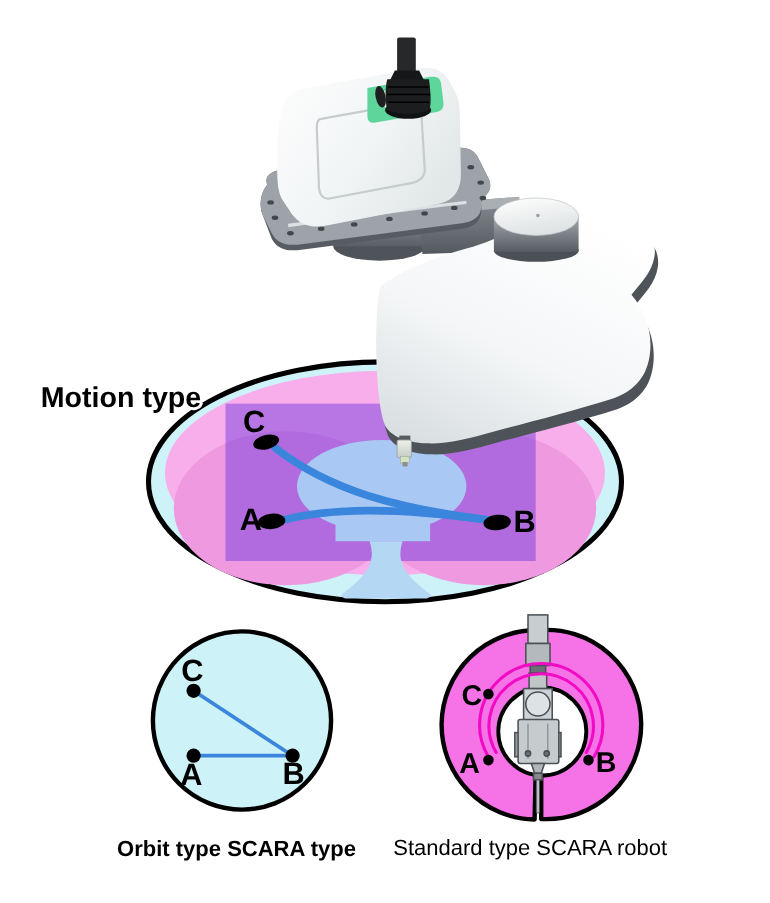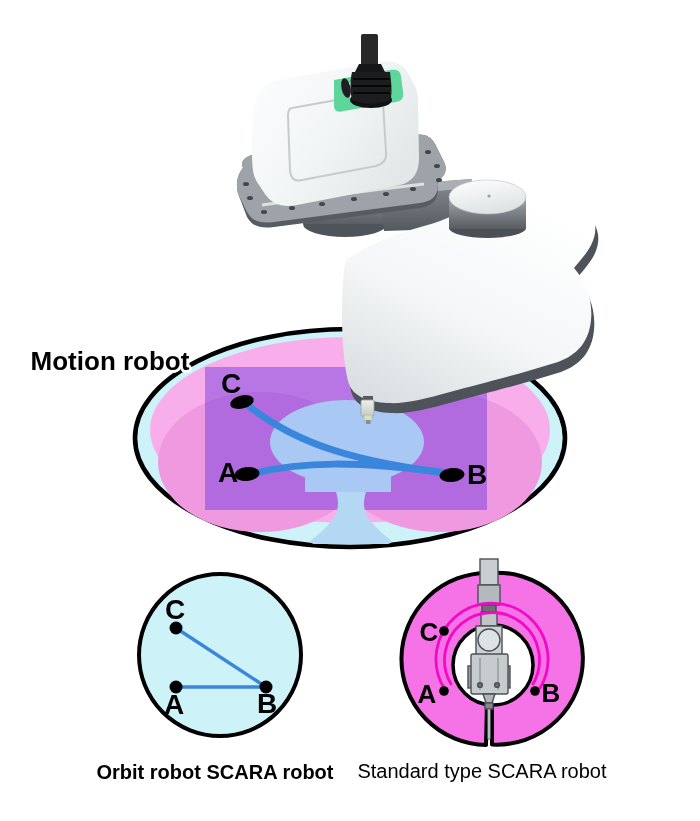--- a/index.html
+++ b/index.html
@@ -195,27 +195,27 @@
       <rect x="487.5" y="709" width="3" height="30" fill="#b9bec2" stroke-width="0.8"></rect>
     </g>
     <path class="s-arc" d="M 444 688 A 56 56 0 1 1 540 688"></path>
     <path class="s-arc" d="M 451 684 A 47.5 47.5 0 1 1 533 684"></path>
     <circle class="dot" cx="444" cy="631" r="4.8"></circle>
     <circle class="dot" cx="444" cy="691" r="4.8"></circle>
     <circle class="dot" cx="535" cy="691" r="4.8"></circle>
   </g>
 </svg>
 
-<div class="lbl motion halo" style="left:110px;top:361px;">Motion robot</div>
+<div class="lbl motion halo" style="left:110px;top:361px;">Motion type</div>
 
 <div class="lbl" style="left:231px;top:384px;">C</div>
 <div class="lbl" style="left:228px;top:473px;">A</div>
 <div class="lbl" style="left:477px;top:475px;">B</div>
 
 <div class="lbl" style="left:175px;top:610px;">C</div>
 <div class="lbl" style="left:174px;top:705px;">A</div>
 <div class="lbl" style="left:267px;top:704px;">B</div>
-<div class="lbl cap" style="left:215px;top:772px;">Orbit robot SCARA robot</div>
+<div class="lbl cap" style="left:215px;top:772px;">Orbit type SCARA type</div>
 
 <div class="lbl std-pt" style="left:429px;top:632px;">C</div>
 <div class="lbl std-pt" style="left:427px;top:694px;">A</div>
 <div class="lbl std-pt" style="left:551px;top:693px;">B</div>
 <div class="lbl cap cap-reg" style="left:482px;top:771px;">Standard type SCARA robot</div>
 
 </body></html>

